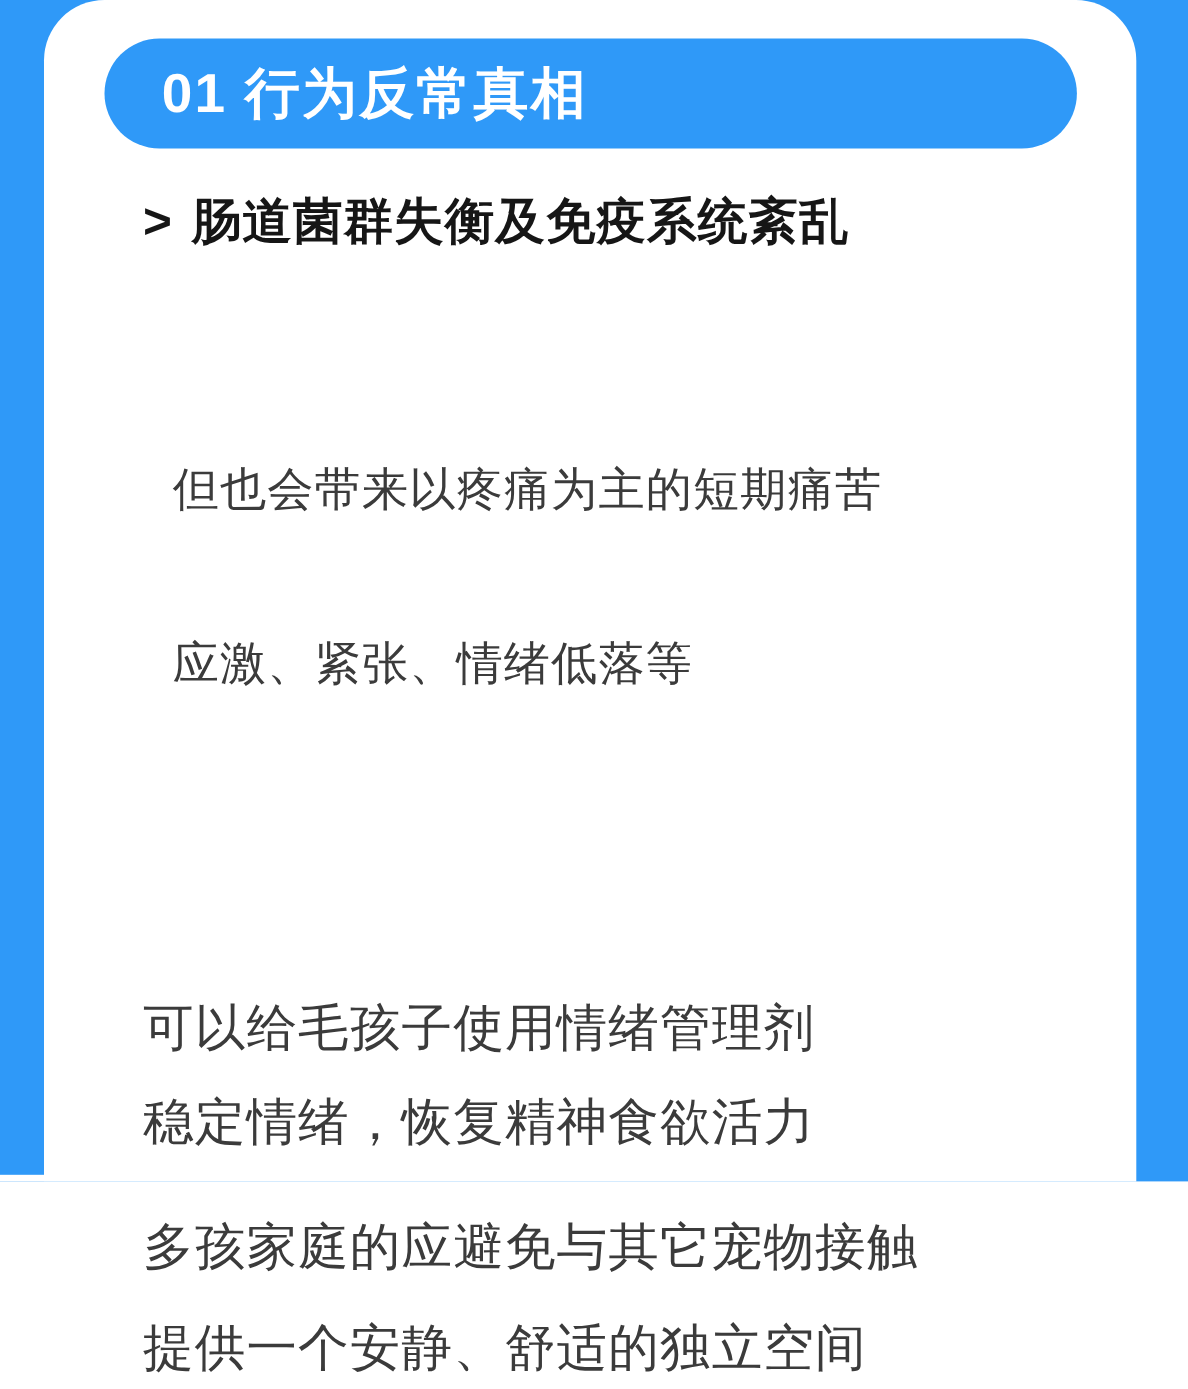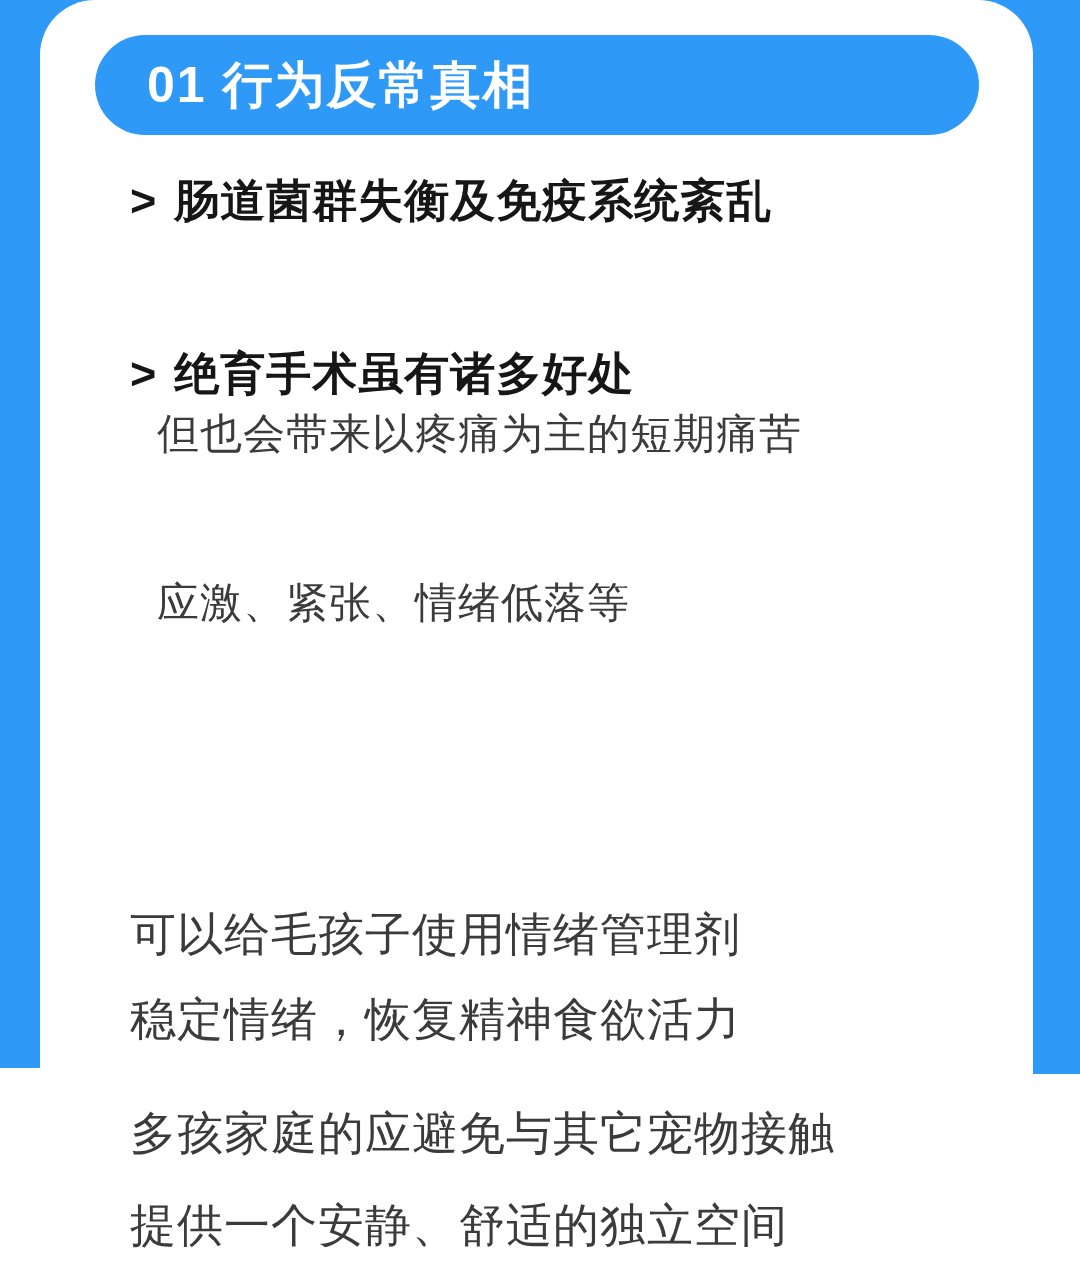--- a/index.html
+++ b/index.html
@@ -70,21 +70,21 @@
     letter-spacing: 1px;
   }
   .para {
     left: 130px;
     font-size: 46px;
     font-weight: 400;
     color: var(--body-text);
     letter-spacing: 1px;
   }
   .t1 { top: 176px; }  .d1 { top: 243px; }
-  .t2 { top: 349px; }  .d2 { top: 411px; }
+  .t2 { top: 349px; }  .d2 { top: 422px; }
   .t3 { top: 519px; }  .d3 { top: 580px; }
   .p1 { top: 909px; }
   .p2 { top: 994px; text-align: center; }
   .p3 { top: 1108px; }
   .p4 { top: 1200px; }
 </style>
 </head>
 <body>
 
 <div class="frame">
@@ -92,23 +92,20 @@
   <div class="bottom-left-notch"></div>
 
   <div class="pill pill-01">
     <span>01 行为反常真相</span>
   </div>
 
   <div class="line item-title t1">
     <span class="marker">&gt;</span><span>肠道菌群失衡及免疫系统紊乱</span>
   </div>
 
-  <div class="line item-title t2">
-    <span class="marker">&gt;</span><span>绝育手术虽有诸多好处</span>
-  </div>
   <div class="line item-detail d2">但也会带来以疼痛为主的短期痛苦</div>
 
   <div class="line item-detail d3">应激、紧张、情绪低落等</div>
 
 
   <div class="line para p1">可以给毛孩子使用情绪管理剂</div>
   <div class="line para p2">稳定情绪，恢复精神食欲活力</div>
   <div class="line para p3">多孩家庭的应避免与其它宠物接触</div>
   <div class="line para p4">提供一个安静、舒适的独立空间</div>
 </div>

